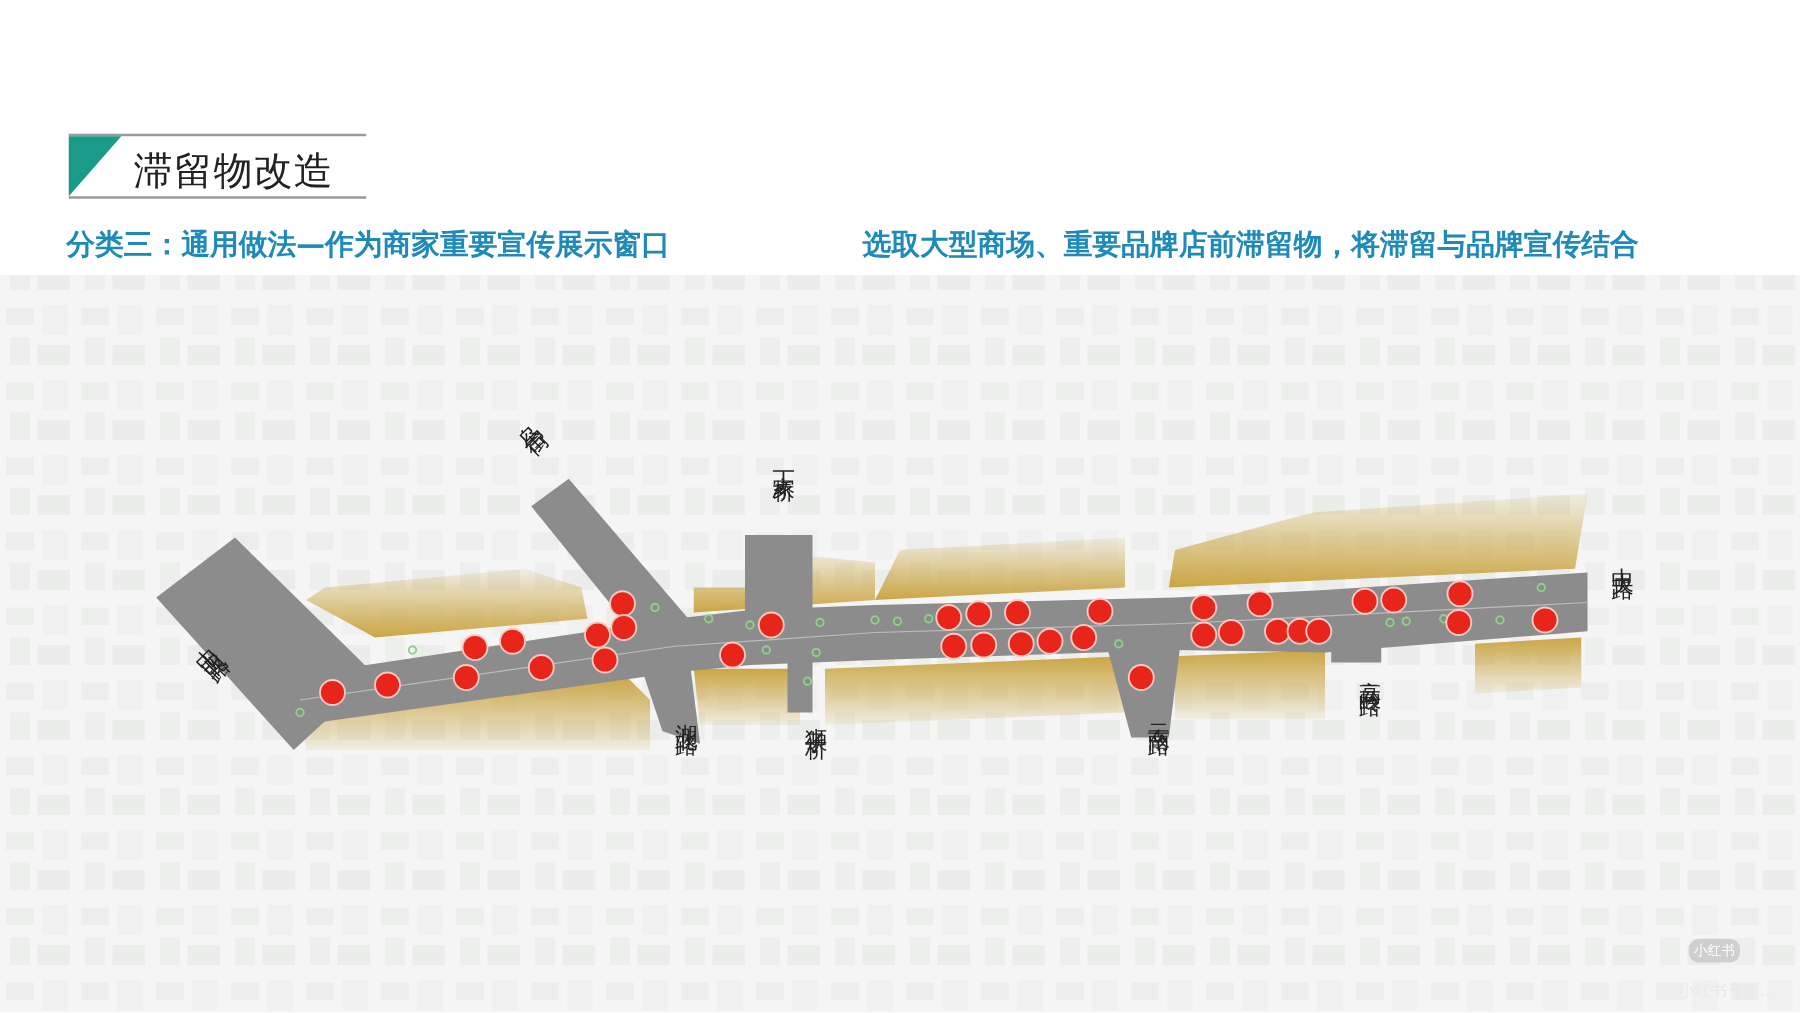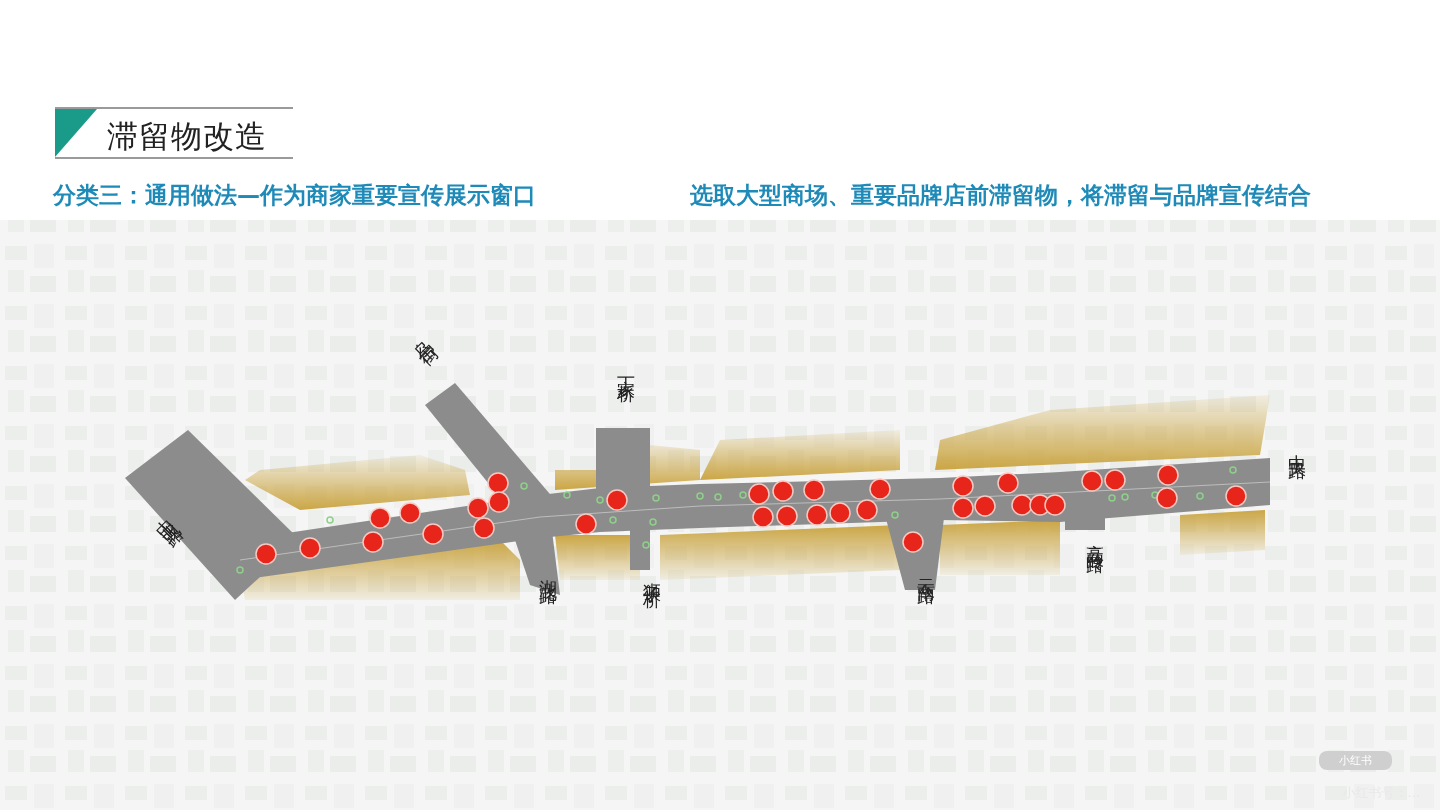--- a/index.html
+++ b/index.html
@@ -11,21 +11,21 @@
   .header-box .tri { position:absolute; left:0; top:2px; width:0; height:0;
         border-top:48px solid #1a9b8a; border-right:42px solid transparent; }
   .header-box .title { position:absolute; left:52px; top:9px; font-size:31px; color:#222; letter-spacing:1px; }
   .subtitle { position:absolute; top:180px; font-size:23px; font-weight:bold; color:#1e8ab8; white-space:nowrap; }
   .sub-left { left:41px;margin-left:12px; }
   .sub-right { left:690px; }
   .map { position:absolute; left:0; top:220px; width:1440px; height:590px; overflow:hidden; }
   .road-label { position:absolute; font-size:18px; color:#222; writing-mode:vertical-rl; letter-spacing:4px; }
   .watermark { position:absolute; right:20px; bottom:8px; font-size:13px; color:#e8e8e8; }
   .badge { position:absolute; right:48px; bottom:40px; font-size:11px; color:#fff; background:#cfcfcf;
-           border-radius:8px; padding:2px 20px; }
+           border-radius:8px; padding:2px 4px; }
 </style>
 </head>
 <body>
 
 <div class="header-box">
   <div class="line-top"></div>
   <div class="tri"></div>
   <div class="title">滞留物改造</div>
   <div class="line-bot"></div>
 </div>

